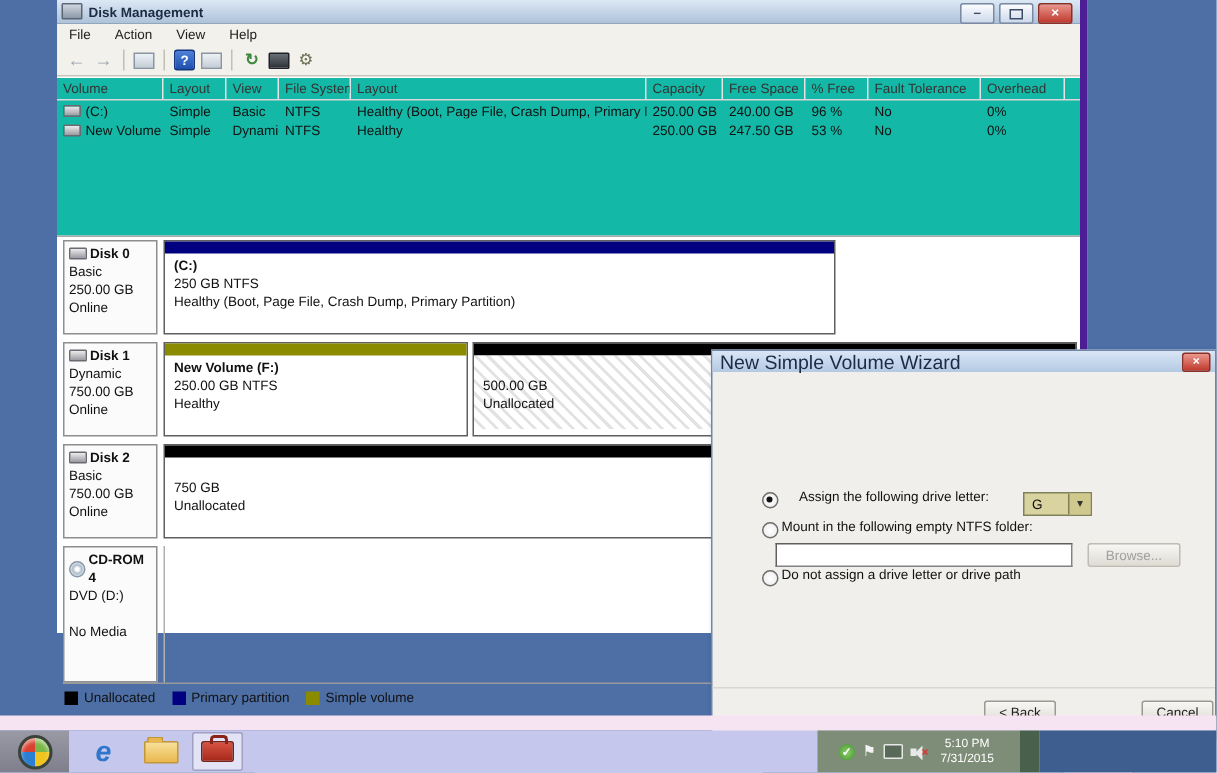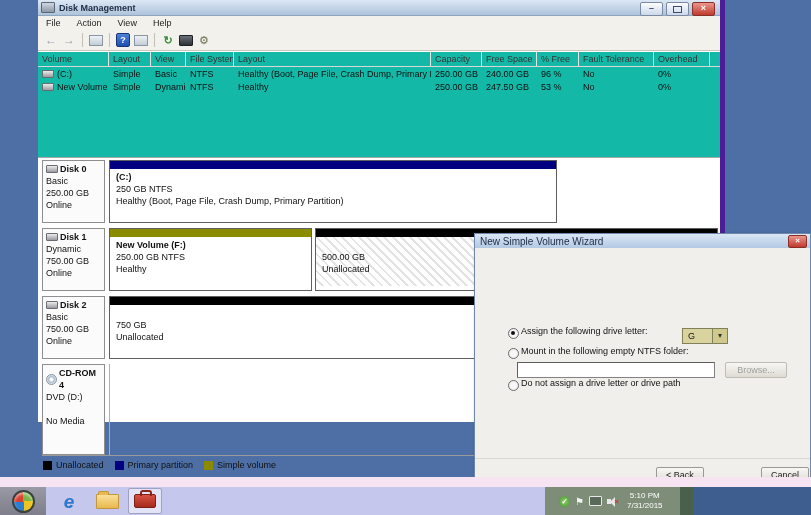--- a/index.html
+++ b/index.html
@@ -62,21 +62,21 @@
   .cd-region-line{position:absolute;left:67px;top:0;height:100%;width:1px;background:#b0b0b0;}
   .cd-bottom{position:absolute;left:4px;top:455px;width:676px;height:1px;background:#9a9a9a;}
   .legend{position:absolute;left:5px;top:460px;display:flex;align-items:center;gap:11px;font-size:9px;color:#111;}
   .leg-item{display:flex;align-items:center;gap:4px;}
   .leg-sq{width:9px;height:9px;}
   
   .wizard{position:absolute;left:474px;top:233px;width:337px;height:258px;background:#f0efec;
           border:1px solid #6e87a8;box-sizing:border-box;box-shadow:2px 2px 4px rgba(0,0,0,.35);}
   .wiz-titlebar{position:absolute;left:0;top:0;width:100%;height:14px;
                 background:linear-gradient(#d9e6f6,#b3c9e3);display:flex;align-items:center;
-                font-size:10px;color:#1c2a44;padding-left:5px;box-sizing:border-box;}
+                font-size:13px;color:#1c2a44;padding-left:5px;box-sizing:border-box;}
   .wiz-close{position:absolute;right:3px;top:1px;width:17px;height:11px;border:1px solid #8a2f26;
              background:linear-gradient(#ea978d,#c0392e);border-radius:2px;color:#fff;font-size:8px;
              font-weight:bold;text-align:center;line-height:10px;}
   .wiz-header{position:absolute;left:0;top:14px;width:100%;height:44px;background:#fff;
               border-bottom:1px solid #d4d2cc;box-sizing:border-box;}
   .wiz-heading{position:absolute;left:18px;top:7px;font-size:10px;font-weight:bold;color:#111;}
   .wiz-sub{position:absolute;left:30px;top:23px;width:296px;font-size:9px;color:#222;}
   .radio{position:absolute;width:9px;height:9px;border:1px solid #6b6b6b;border-radius:50%;
          background:radial-gradient(#fff,#e9e9e9);}
   .radio.checked::after{content:"";position:absolute;left:2px;top:2px;width:4px;height:4px;
@@ -333,21 +333,21 @@
 </div>
 
 <div class="wizard">
   <div class="wiz-titlebar">
     <span>New Simple Volume Wizard</span>
   </div>
   <div class="wiz-close">×</div>
 
 
   <span class="radio checked" style="left:33px;top:94px;"></span>
-  <div class="wiz-label" style="left:46px;top:92px;width:150px;">Assign the following drive letter:</div>
+  <div class="wiz-label" style="left:46px;top:92px;width:150px;text-align:center;">Assign the following drive letter:</div>
 
   <div class="combo">
     <span class="combo-val">G</span>
     <span class="combo-arrow">▾</span>
   </div>
 
   <span class="radio" style="left:33px;top:114px;"></span>
   <div class="wiz-label" style="left:46px;top:112px;width:240px;">Mount in the following empty NTFS folder:</div>
 
   <input class="wiz-input" type="text" value="" style="">

